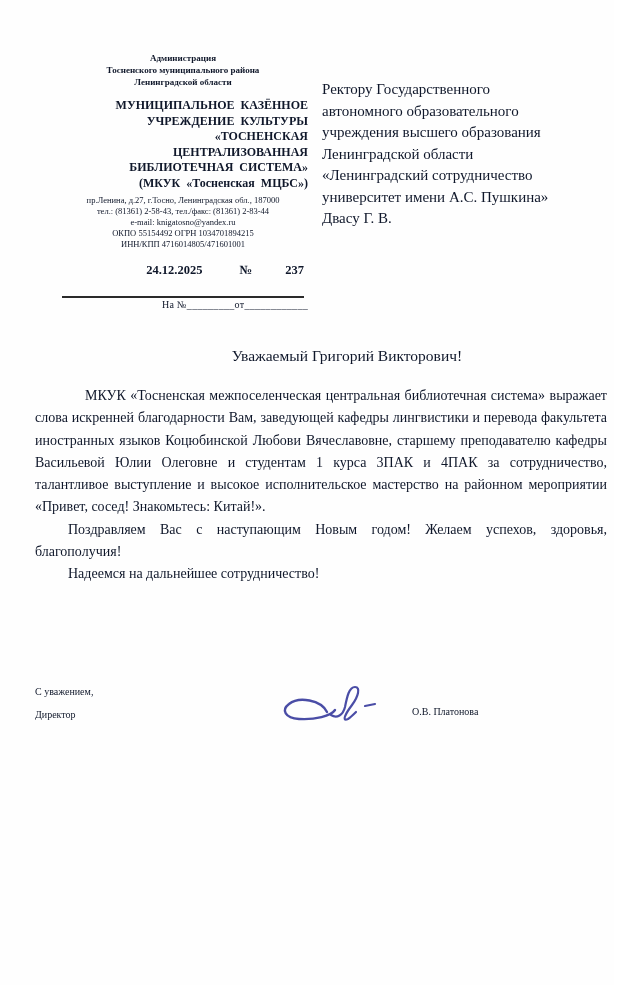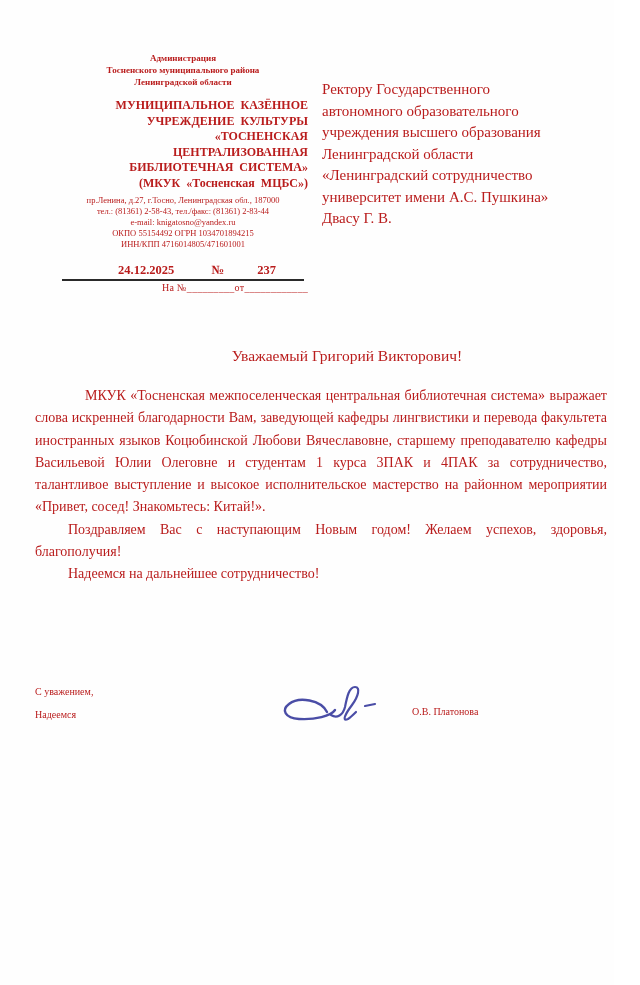--- a/index.html
+++ b/index.html
@@ -2,21 +2,21 @@
 <html lang="ru"><head>
 <meta charset="utf-8">
 <style>
   html,body { margin:0; padding:0; }
   .page {
     position: relative;
     width: 614px;
     height: 985px;
     background: #fefefe;
     font-family: "Liberation Serif", "DejaVu Serif", serif;
-    color: #b91c1c;
+    color: #0f172a;
     overflow: hidden;
   }
 
   
   .letterhead {
     position: absolute;
     left: 58px;
     top: 52px;
     width: 250px;
     text-align: center;
@@ -34,24 +34,24 @@
     word-spacing: 3px;
   }
   .contact-block { margin-top: 4px; }
   .contact-line {
     font-size: 8.5px;
     line-height: 11px;
   }
   .date-row {
     margin: 13px 4px 0 4px;
     border-bottom: 2px solid #2a2a2a;
-    text-align: center;
+    text-align: right;
     font-size: 12.5px;
     font-weight: bold;
-    padding-bottom: 1px;
+    padding-bottom: 18px;
     white-space: nowrap;
   }
   .date-row .dt   { margin-left: 28px; }
   .date-row .num-sign { margin-left: 34px; }
   .date-row .num  { margin-left: 30px; }
   .ref-row {
     margin-top: 1px;
     text-align: right;
     font-size: 10px;
     padding-left: 16px;
@@ -164,21 +164,21 @@
   <div class="salutation">Уважаемый Григорий Викторович!</div>
 
   <div class="body-text">
     <p class="indent-lg">МКУК «Тосненская межпоселенческая центральная библиотечная система» выражает слова искренней благодарности Вам, заведующей кафедры лингвистики и перевода факультета иностранных языков Коцюбинской Любови Вячеславовне, старшему преподавателю кафедры Васильевой Юлии Олеговне и студентам 1 курса 3ПАК и 4ПАК за сотрудничество, талантливое выступление и высокое исполнительское мастерство на районном мероприятии «Привет, сосед! Знакомьтесь: Китай!».</p>
     <p class="indent-sm">Поздравляем Вас с наступающим Новым годом! Желаем успехов, здоровья, благополучия!</p>
     <p class="indent-sm">Надеемся на дальнейшее сотрудничество!</p>
   </div>
 
   <div class="sig-block">
     <div class="sig-closing">С уважением,</div>
-    <div class="sig-title">Надеемся</div>
+    <div class="sig-title">Директор</div>
 
     <svg class="sig-ink" viewBox="0 0 112 46" fill="none" xmlns="http://www.w3.org/2000/svg">
       <path d="M52,30 C46,18 24,14 14,22 C6,28 10,36 24,37 C40,38 56,34 60,28" stroke-width="2.4" stroke-linecap="round" fill="none" stroke="#4a4da6"></path>
       <path d="M56,33 C62,37 68,33 70,25 C72,15 74,5 80,5 C86,5 83,15 77,23 C71,31 66,40 73,37 C76,35 79,32 81,30" stroke-width="2.2" stroke-linecap="round" fill="none" stroke="#4a4da6"></path>
       <path d="M90,24 L100,22" stroke-width="2.2" stroke-linecap="round" fill="none" stroke="#4a4da6"></path>
     </svg>
 
     <div class="sig-name">О.В. Платонова</div>
   </div>
 

